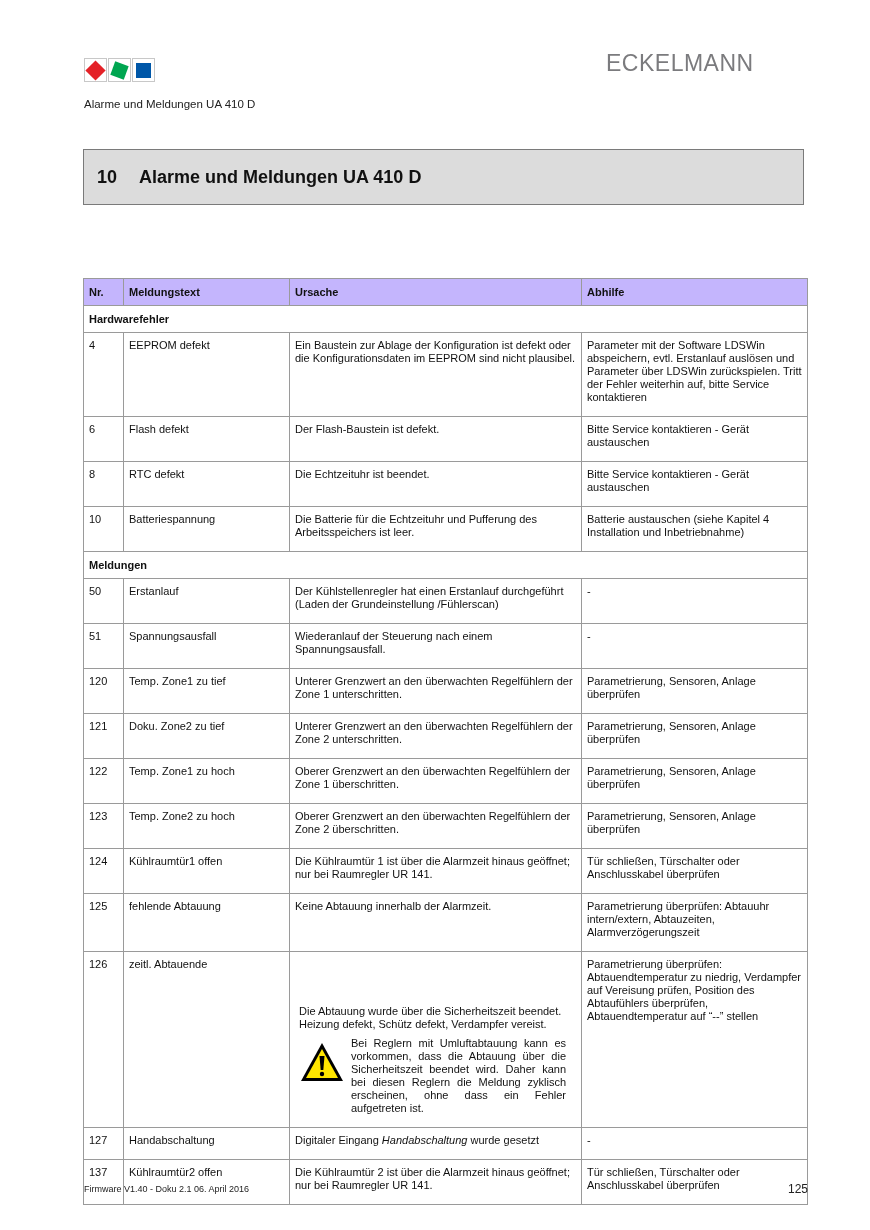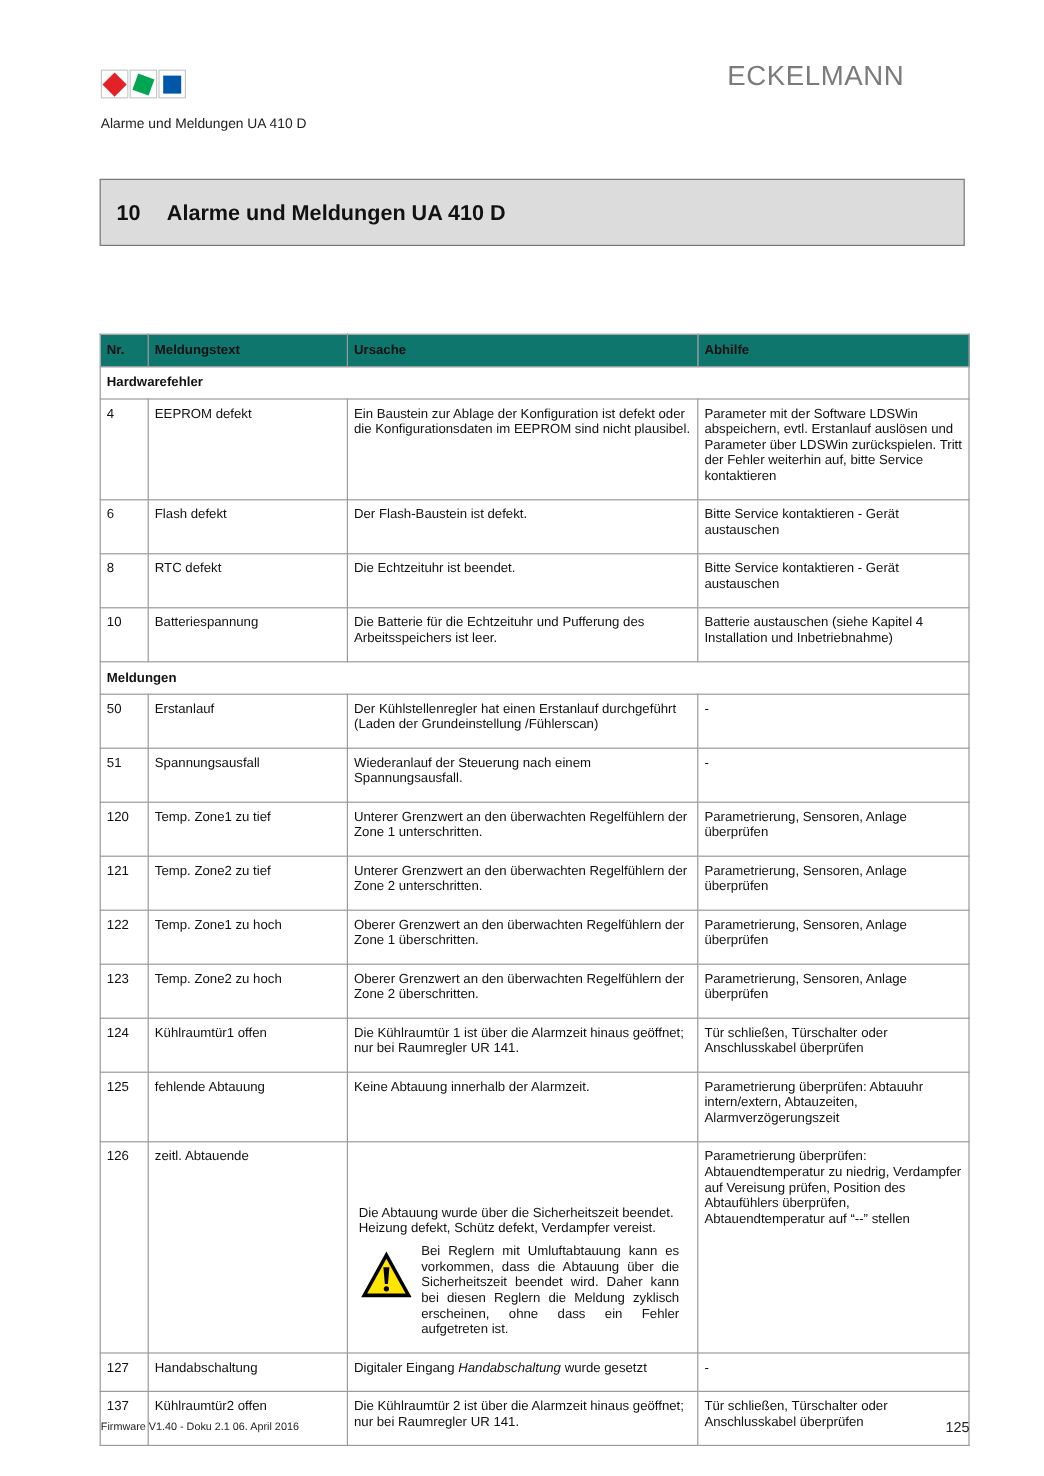--- a/index.html
+++ b/index.html
@@ -10,21 +10,21 @@
   .sq.red { background: #e42127; transform: rotate(45deg) scale(1.1); }
   .sq.green { background: #00a651; transform: rotate(20deg) scale(1.1); }
   .sq.blue { background: #0057a8; width: 15px; height: 15px; }
   .brand { position: absolute; left: 606px; top: 50px; font-size: 23px; color: #7b7b7e; letter-spacing: 0.5px; font-weight: normal; }
   .running-head { position: absolute; left: 84px; top: 98px; font-size: 11.5px; color: #222; }
   .chapter-box { position: absolute; left: 83px; top: 149px; width: 721px; height: 56px; background: #dcdcdc; border: 1px solid #7a7a7a; box-sizing: border-box; display: flex; align-items: center; }
   .chapter-num { font-weight: bold; font-size: 18px; margin-left: 13px; width: 42px; }
   .chapter-title { font-weight: bold; font-size: 18px; }
   table.alarms { position: absolute; left: 83px; top: 278px; width: 724px; border-collapse: collapse; font-size: 11px; line-height: 13px; table-layout: fixed; }
   table.alarms th, table.alarms td { border: 1px solid #9a9a9a; vertical-align: top; text-align: left; padding: 4px 5px 7px 5px; }
-  table.alarms th { background: #0f766e; font-weight: bold; padding: 7px 5px 6px 5px; }
+  table.alarms th { background: #c4b5fd; font-weight: bold; padding: 7px 5px 6px 5px; }
   table.alarms td.section { font-weight: bold; padding: 7px 5px 6px 5px; }
   table.alarms td.cell { padding-top: 6px; padding-bottom: 12px; }
   .warn-block { display: flex; margin-top: 6px; }
   .warn-icon { width: 52px; flex: none; padding-top: 4px; padding-left: 4px; }
   .warn-text { text-align: justify; flex: 1; padding-right: 10px; }
   .ursache-126 { padding-left: 4px; padding-top: 3px; margin-top: 44px; }
   em { font-style: italic; }
   .footer-left { position: absolute; left: 84px; top: 1184px; font-size: 9px; color: #222; }
   .footer-right { position: absolute; left: 788px; top: 1182px; font-size: 12px; color: #222; }
 </style>
@@ -112,21 +112,21 @@
       <td class="cell">-</td>
     </tr>
     <tr>
       <td class="cell">120</td>
       <td class="cell">Temp. Zone1 zu tief</td>
       <td class="cell">Unterer Grenzwert an den überwachten Regelfühlern der Zone 1 unterschritten.</td>
       <td class="cell">Parametrierung, Sensoren, Anlage überprüfen</td>
     </tr>
     <tr>
       <td class="cell">121</td>
-      <td class="cell">Temp. Zone2 zu tief</td>
+      <td class="cell">Doku. Zone2 zu tief</td>
       <td class="cell">Unterer Grenzwert an den überwachten Regelfühlern der Zone 2 unterschritten.</td>
       <td class="cell">Parametrierung, Sensoren, Anlage überprüfen</td>
     </tr>
     <tr>
       <td class="cell">122</td>
       <td class="cell">Temp. Zone1 zu hoch</td>
       <td class="cell">Oberer Grenzwert an den überwachten Regelfühlern der Zone 1 überschritten.</td>
       <td class="cell">Parametrierung, Sensoren, Anlage überprüfen</td>
     </tr>
     <tr>

